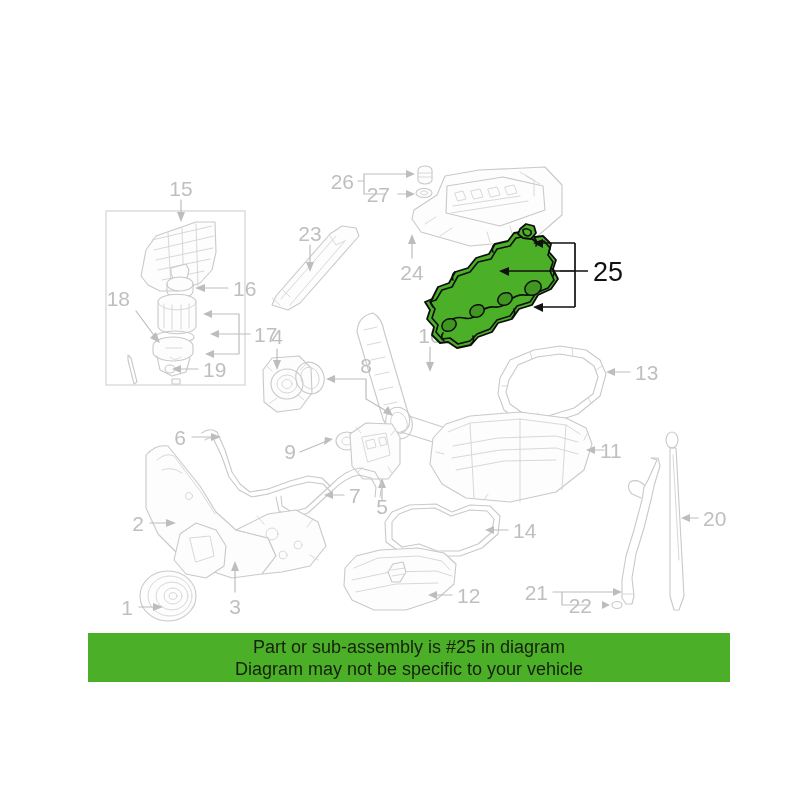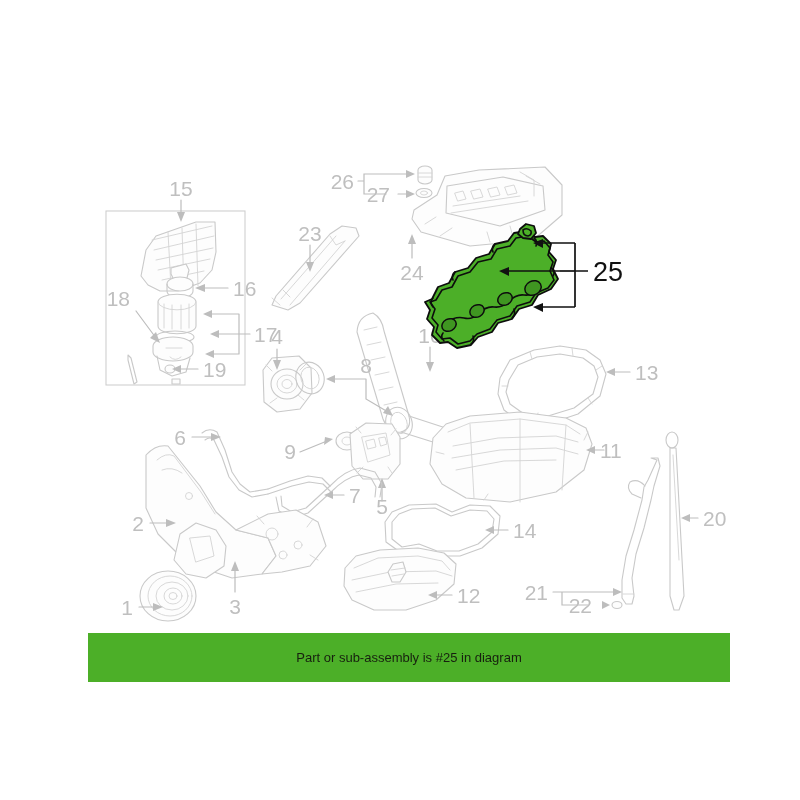--- a/index.html
+++ b/index.html
@@ -117,21 +117,21 @@
     background: #4caf28;
     display: flex;
     flex-direction: column;
     align-items: center;
     justify-content: center;
     box-sizing: border-box;
   }
   #notice-banner .notice-line {
     color: #17200f;
     font-family: "Liberation Sans", sans-serif;
-    font-size: 13px;
+    font-size: 18px;
     line-height: 22px;
     white-space: nowrap;
     text-align: center;
   }
 </style>
 </head>
 <body>
 
 <div id="diagram-root">
 
@@ -486,15 +486,16 @@
       <polygon class="callout-hl-arrow" points="533,243 543,239 543,248"></polygon>
       <polygon class="callout-hl-arrow" points="499,271 509,267 509,276"></polygon>
       <polygon class="callout-hl-arrow" points="533,307 543,303 543,312"></polygon>
       <text class="hl-label" x="593" y="281" text-anchor="start">25</text>
     </g>
 
   </svg>
 
   <div id="notice-banner">
     <div class="notice-line">Part or sub-assembly is #25 in diagram</div>
+    <div class="notice-line">Diagram may not be specific to your vehicle</div>
   </div>
 
 </div>
 
 </body></html>

